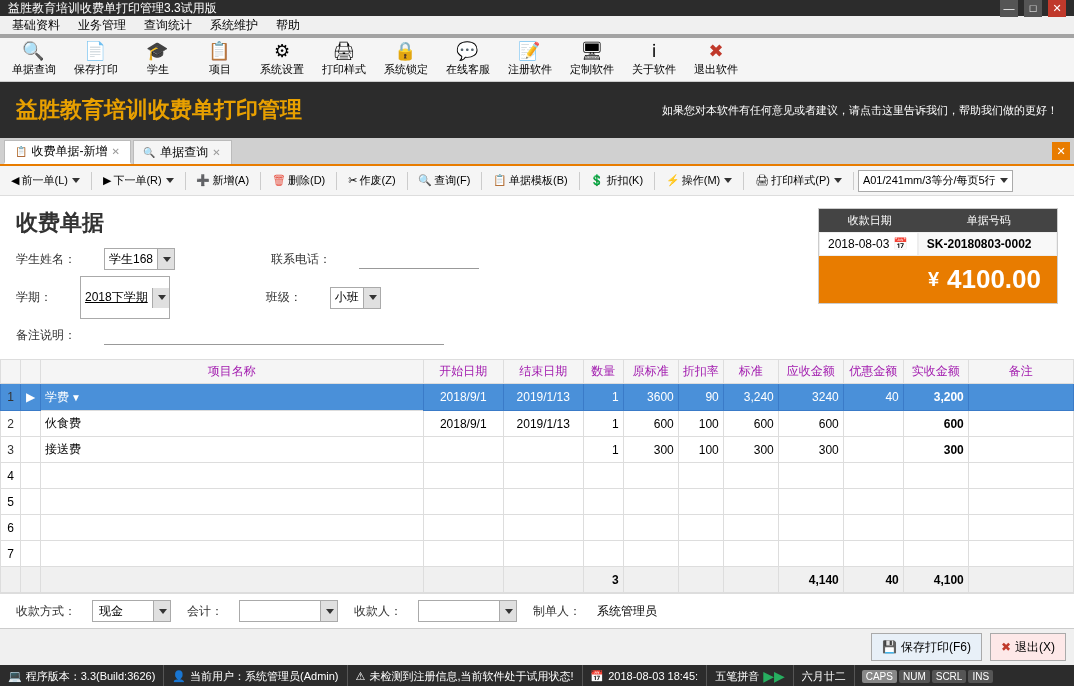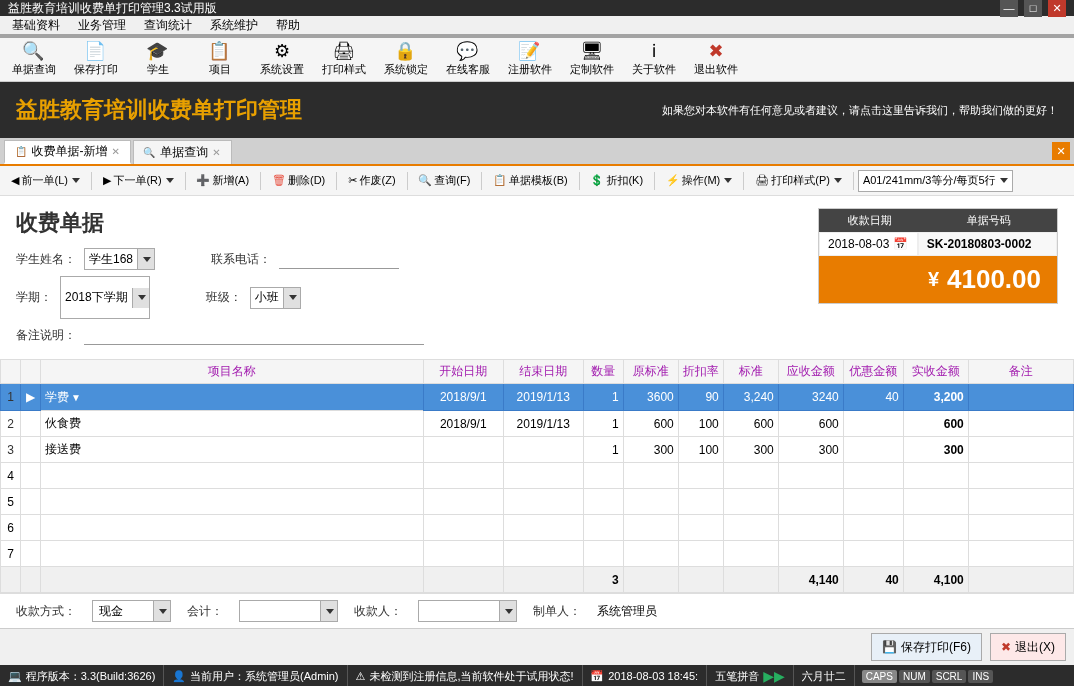--- a/index.html
+++ b/index.html
@@ -32,21 +32,21 @@
     .action-bar { background: #f5f5f5; height: 30px; display: flex; align-items: center; padding: 0 4px; border-bottom: 1px solid #ddd; gap: 2px; font-size: 11px; }
     .action-btn { display: flex; align-items: center; padding: 2px 6px; cursor: pointer; border: 1px solid transparent; gap: 2px; height: 24px; }
     .action-sep { width: 1px; height: 18px; background: #ccc; margin: 0 2px; }
     .action-dropdown { display: flex; align-items: center; padding: 1px 4px; border: 1px solid #aaa; background: #fff; height: 22px; cursor: pointer; gap: 2px; font-size: 11px; }
 
     
     .content { background: #fff; padding: 10px 16px; }
 
     
     .form-title { font-size: 22px; font-weight: bold; color: #333; margin-bottom: 10px; }
-    .form-row { display: flex; align-items: center; margin-bottom: 6px; gap: 8px; }
+    .form-row { display: flex; align-items: center; margin-bottom: 6px; gap: 28px; }
     .form-label { color: #333; white-space: nowrap; }
     .form-input { border: none; border-bottom: 1px solid #999; min-width: 120px; height: 20px; padding: 0 2px; font-size: 12px; outline: none; background: transparent; }
     .form-select-wrap { display: flex; align-items: center; border: 1px solid #aaa; background: #fff; }
     .form-select-arrow { padding: 0 3px; cursor: pointer; background: #e0e0e0; height: 20px; display: flex; align-items: center; border-left: 1px solid #aaa; }
 
     
     .data-table { width: 100%; border-collapse: collapse; font-size: 12px; }
     .data-table th { background: #f5f5f5; border: 1px solid #ddd; padding: 3px 4px; text-align: center; font-weight: normal; color: #a21caf; }
     .data-table td { border: 1px solid #ddd; padding: 2px 4px; height: 26px; }
     .data-table .row-num { text-align: center; color: #333; width: 20px; }
@@ -246,21 +246,21 @@
               </div>
           </div>
           <span style="width:40px;"></span>
           <span class="form-label">联系电话：</span>
           <input class="form-input" style="width: 120px;" value="">
         </div>
 
         <div class="form-row">
           <span class="form-label">学期：</span>
           <div class="form-select-wrap">
-            <span style="padding:12px 4px; font-size:12px;">2018下学期</span>
+            <span style="padding:12px 4px; font-size:12px;text-decoration:underline;">2018下学期</span>
             <div class="form-select-arrow">
                 <span class="triangle"></span>
               </div>
           </div>
           <span style="width:40px;"></span>
           <span class="form-label">班级：</span>
           <div class="form-select-wrap">
             <span style="padding:0 4px; font-size:12px;">小班</span>
             <div class="form-select-arrow">
                 <span class="triangle"></span>

